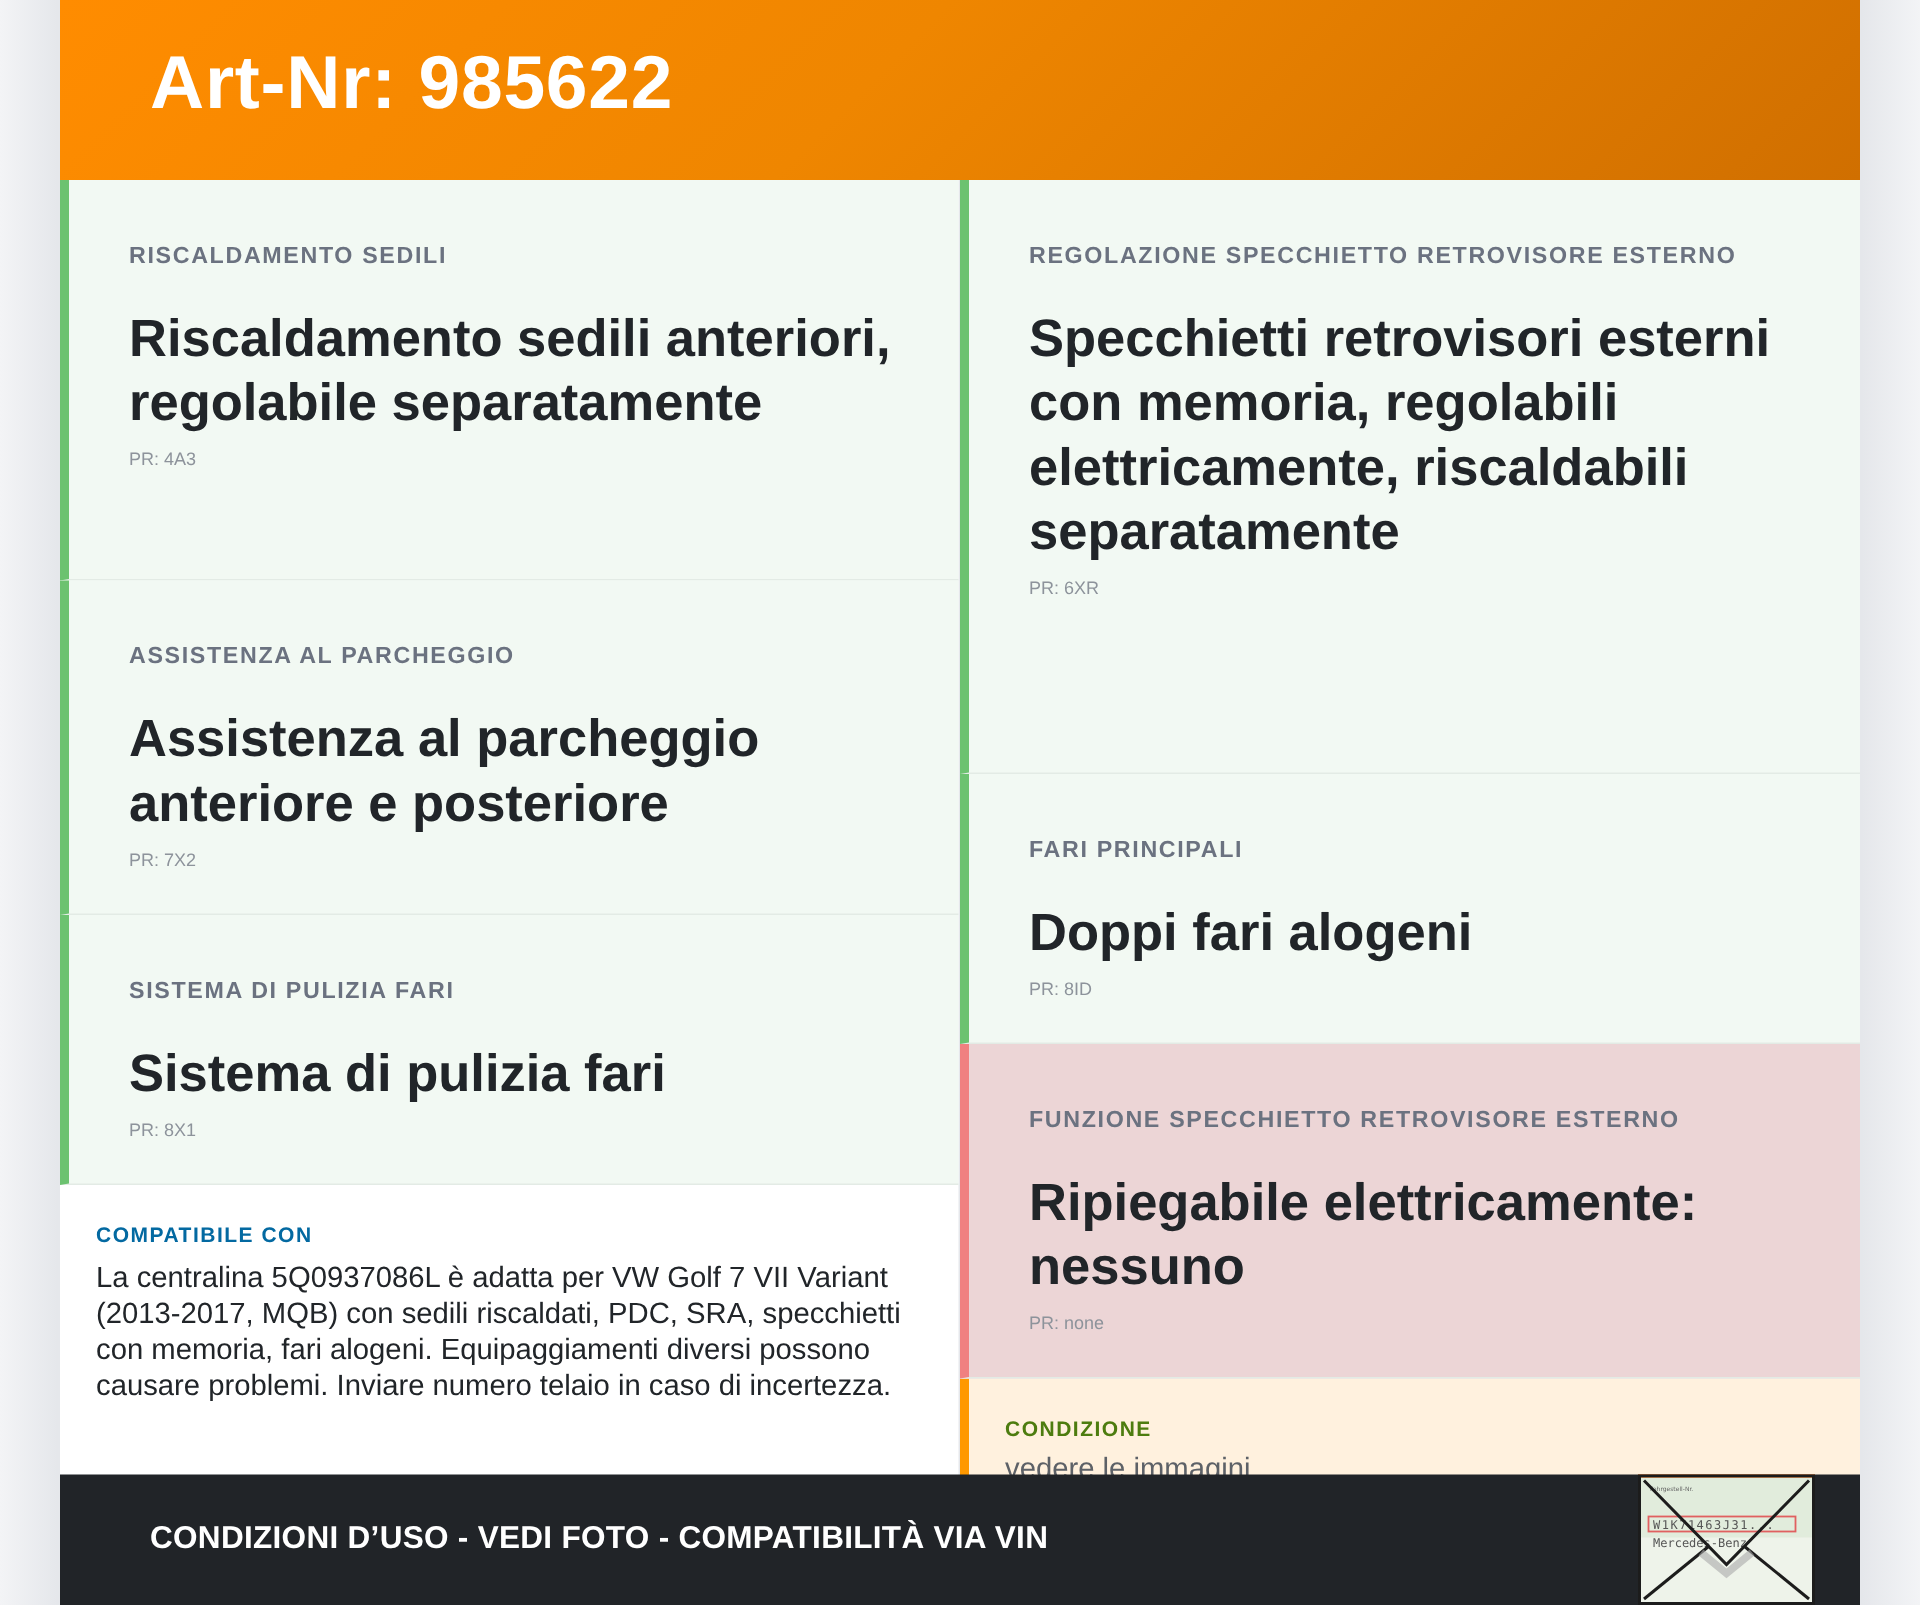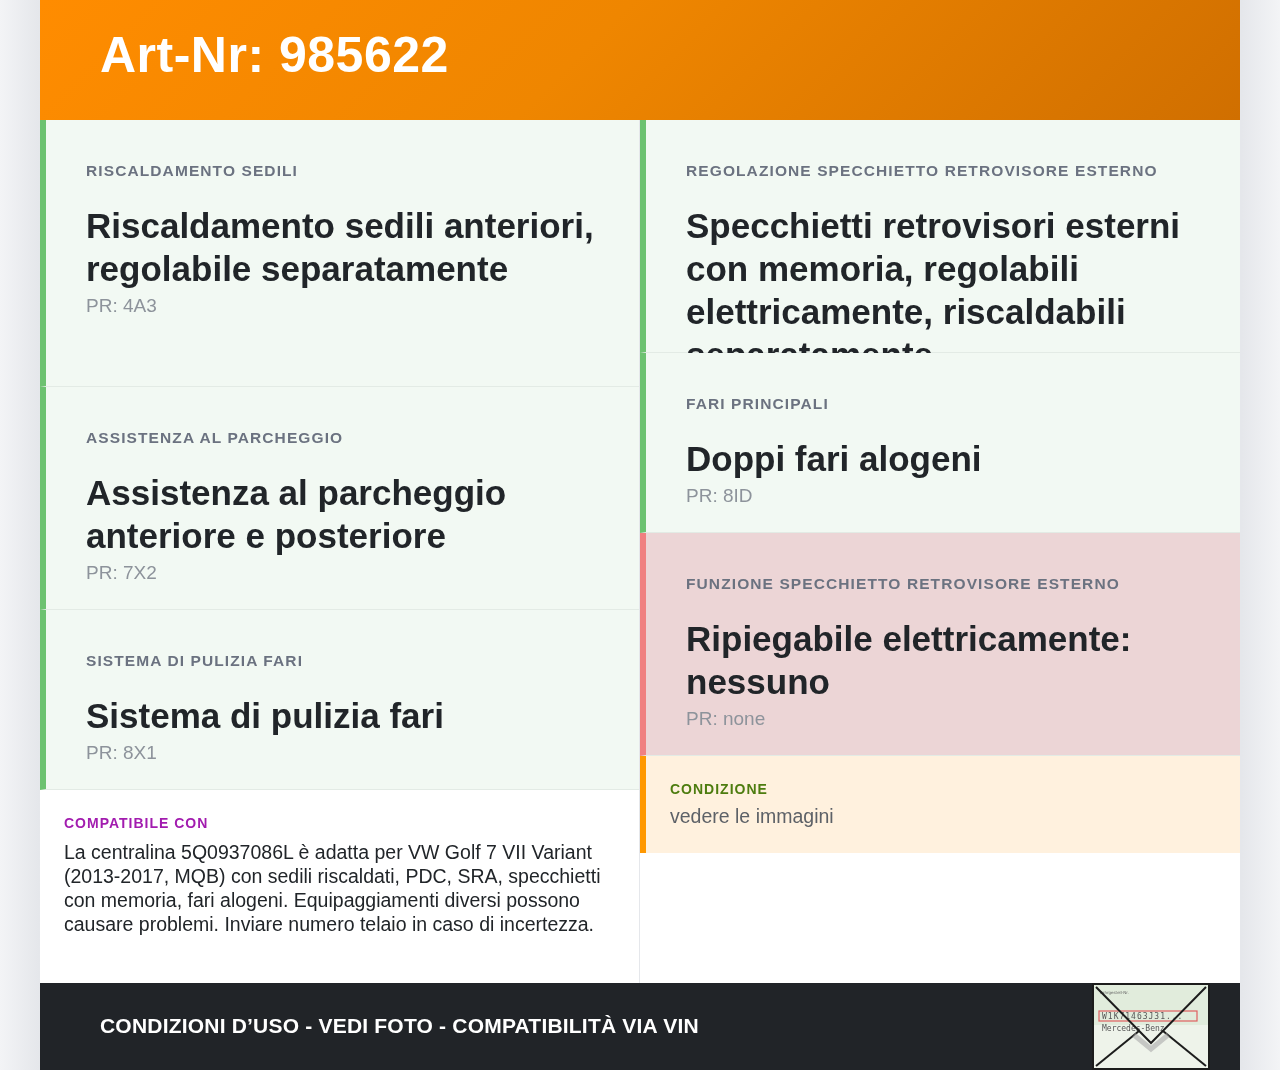--- a/index.html
+++ b/index.html
@@ -35,25 +35,25 @@
     }
     .card.red { background: #ecd5d6; border-left-color: #f08080; }
     .card .cat {
       font-size: 15.5px; font-weight: 700; color: #6b7280; letter-spacing: 1.1px;
       text-transform: uppercase; line-height: 18px;
     }
     .card .val {
       font-size: 35px; font-weight: 700; color: #212529; line-height: 43px;
       margin-top: 24px;
     }
-    .card .pr { font-size: 19px; color: #8d939b; margin-top: 6px; line-height: 20px; }
+    .card .pr { font-size: 12px; color: #8d939b; margin-top: 6px; line-height: 20px; }
 
     .compat { padding: 24px 24px 0 24px; height: 193px; }
     .compat .cat {
-      font-size: 14px; font-weight: 700; color: #a21caf; letter-spacing: 1px; line-height: 18px;
+      font-size: 14px; font-weight: 700; color: #0369a1; letter-spacing: 1px; line-height: 18px;
     }
     .compat .text {
       font-size: 19.5px; color: #212529; line-height: 24px; margin-top: 8px; font-weight: 500;
     }
     .cond {
       background: #fff1de; border-left: 6px solid #ff9800;
       height: 97px; padding: 24px 24px 0 24px;
     }
     .cond .cat {
       font-size: 14px; font-weight: 700; color: #4d7c0f; letter-spacing: 1px; line-height: 18px;
@@ -101,21 +101,21 @@
         <div class="val">Sistema di pulizia fari</div>
         <div class="pr">PR: 8X1</div>
       </div>
       <div class="compat">
         <div class="cat">COMPATIBILE CON</div>
         <div class="text">La centralina 5Q0937086L è adatta per VW Golf 7 VII Variant (2013-2017, MQB) con sedili riscaldati, PDC, SRA, specchietti con memoria, fari alogeni. Equipaggiamenti diversi possono causare problemi. Inviare numero telaio in caso di incertezza.</div>
       </div>
     </div>
 
     <div class="col right">
-      <div class="card" style="height:233px; padding-top:42px;">
+      <div class="card" style="height:396px; padding-top:42px;">
         <div class="cat">REGOLAZIONE SPECCHIETTO RETROVISORE ESTERNO</div>
         <div class="val">Specchietti retrovisori esterni con memoria, regolabili elettricamente, riscaldabili separatamente</div>
         <div class="pr">PR: 6XR</div>
       </div>
       <div class="card" style="height:180px; padding-top:42px;">
         <div class="cat">FARI PRINCIPALI</div>
         <div class="val">Doppi fari alogeni</div>
         <div class="pr">PR: 8ID</div>
       </div>
       <div class="card red" style="height:223px; padding-top:42px;">

